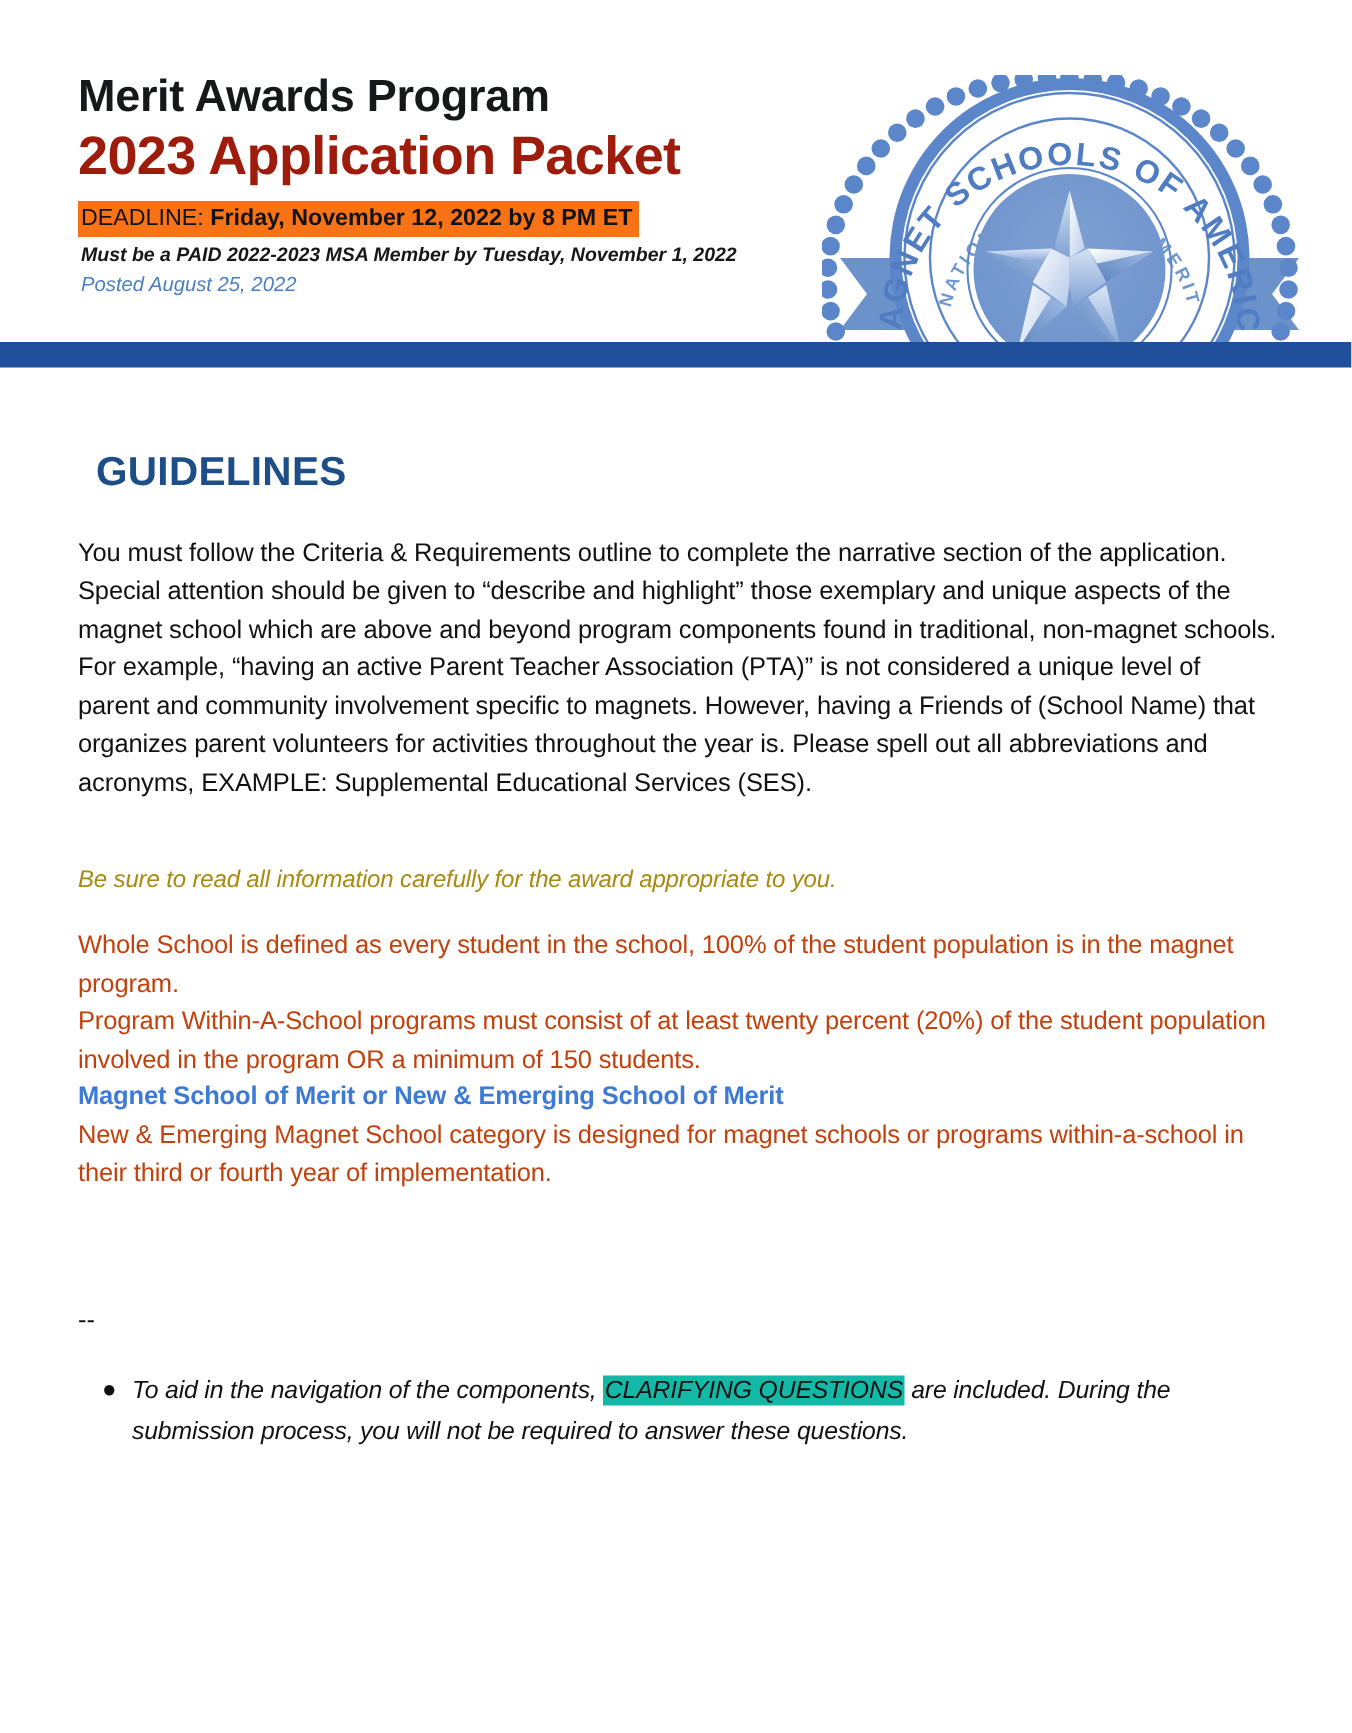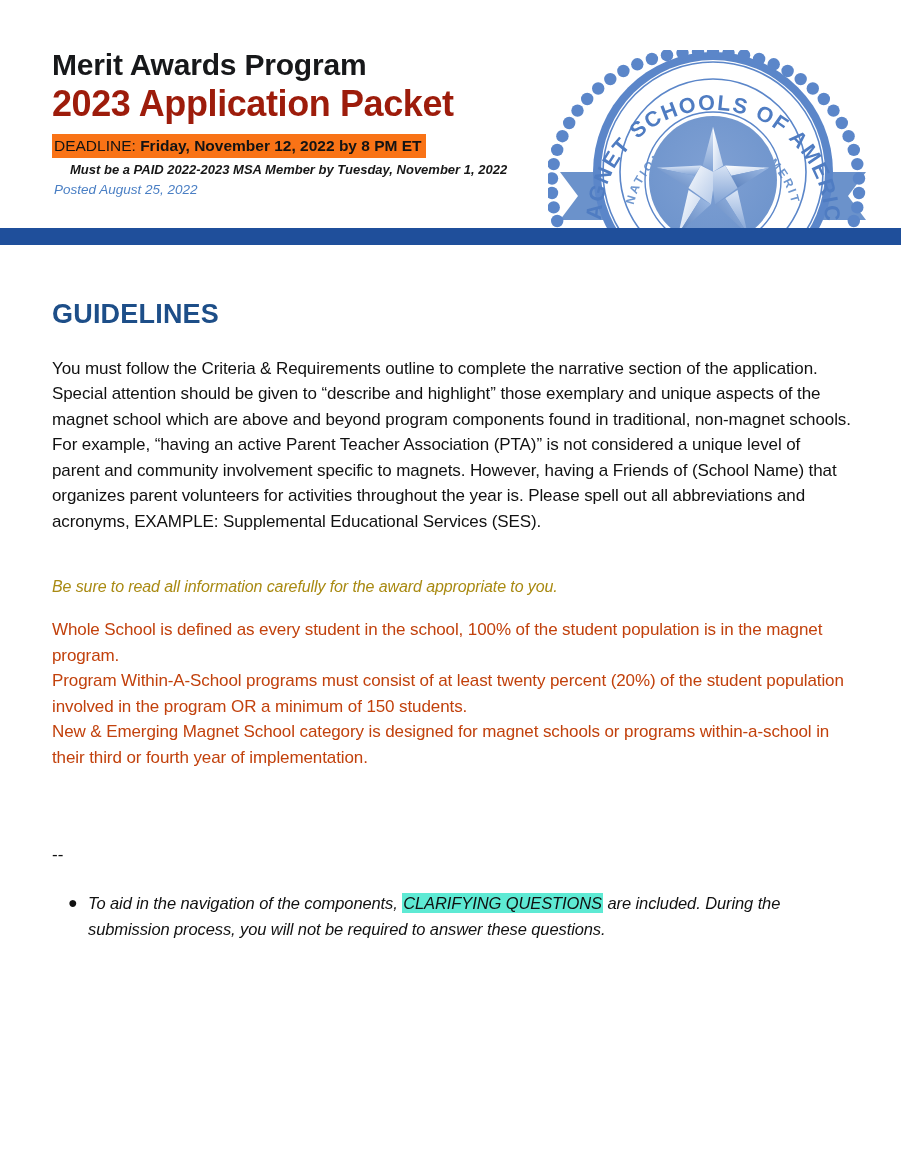--- a/index.html
+++ b/index.html
@@ -59,21 +59,21 @@
   }
   .deadline-label { font-weight: normal; color: #131313; }
   .deadline-value { font-weight: bold; color: #131313; }
   .must-be-paid {
     font-size: 13px;
     font-style: italic;
     font-weight: bold;
     color: #171717;
     line-height: 1.5;
     white-space: nowrap;
-    margin-left: 18px;
+    margin-left: 2px;
   }
   .posted {
     font-size: 13.5px;
     font-style: italic;
     color: #4a7fc4;
     line-height: 1.5;
     white-space: nowrap;
     margin-left: 2px;
   }
 
@@ -103,21 +103,21 @@
     position: absolute;
     left: 52px;
     top: 300px;
     width: 800px;
   }
   h1.section-title {
     font-size: 27px;
     font-weight: bold;
     color: #1d4e88;
     letter-spacing: 0.2px;
-    margin: 0 0 26px 0;
+    margin: 0 0 26px 12px;
     line-height: 1.1;
   }
   p.body-para {
     font-size: 17px;
     line-height: 1.5;
     color: #111111;
     margin: 0 0 0 0;
     letter-spacing: -0.1px;
   }
   p.note-italic {
@@ -168,21 +168,21 @@
   }
   ul.bullets > li .bullet-dot {
     position: absolute;
     left: 0;
     top: 0;
     font-size: 16px;
     font-style: normal;
     line-height: 1.62;
   }
   .hl-cream {
-    background: #5eead4;
+    background: #14b8a6;
     padding: 1px 1px;
   }
 </style>
 </head>
 <body>
 
 <div id="header">
 
   <div id="header-text">
     <div class="title-line1">Merit Awards Program</div>
@@ -310,20 +310,21 @@
 
   <h1 class="section-title">GUIDELINES</h1>
 
   <p class="body-para">You must follow the Criteria &amp; Requirements outline to complete the narrative section of the application. Special attention should be given to “describe and highlight” those exemplary and unique aspects of the magnet school which are above and beyond program components found in traditional, non-magnet schools. For example, “having an active Parent Teacher Association (PTA)” is not considered a unique level of parent and community involvement specific to magnets. However, having a Friends of (School Name) that organizes parent volunteers for activities throughout the year is. Please spell out all abbreviations and acronyms, EXAMPLE: Supplemental Educational Services (SES).</p>
 
   <p class="note-italic">Be sure to read all information carefully for the award appropriate to you.</p>
 
   <p class="sub-body">Whole School is defined as every student in the school, 100% of the student population is in the magnet program.</p>
   <p class="sub-body gap-para">Program Within-A-School programs must consist of at least twenty percent (20%) of the student population involved in the program OR a minimum of 150 students.</p>
 
+  <h2 class="sub-head gap-head">Magnet School of Merit or New &amp; Emerging School of Merit</h2>
   <p class="sub-body">New &amp; Emerging Magnet School category is designed for magnet schools or programs within-a-school in their third or fourth year of implementation.</p>
 
   <div class="dashes">--</div>
 
   <ul class="bullets">
     <li>
       <span class="bullet-dot">●</span>
       <span>To aid in the navigation of the components, </span><span class="hl-cream">CLARIFYING QUESTIONS</span><span> are included. During the submission process, you will not be required to answer these questions.</span>
     </li>
   </ul>

